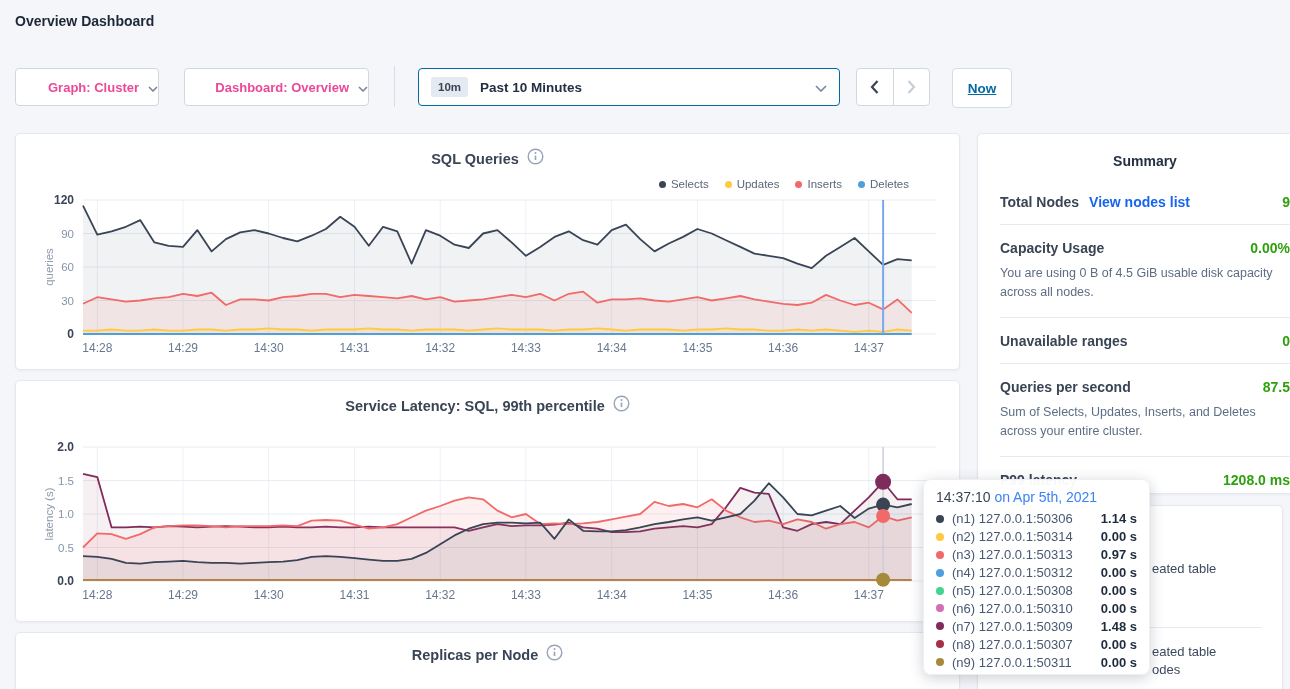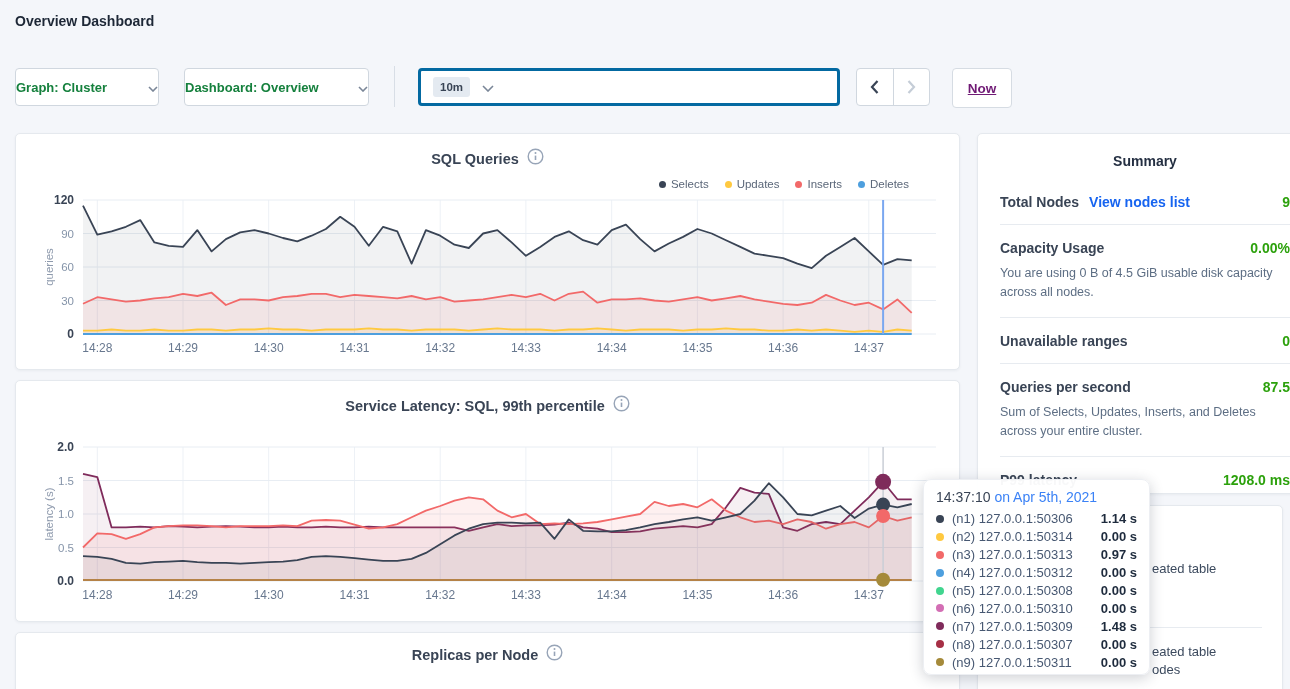--- a/index.html
+++ b/index.html
@@ -4,36 +4,36 @@
 <style>
   html,body{margin:0;padding:0;}
   body{width:1290px;height:689px;overflow:hidden;background:#f4f6fa;
        font-family:"Liberation Sans", sans-serif;color:#394455;}
   #page{position:relative;width:1290px;height:689px;overflow:hidden;}
   .card{position:absolute;background:#fff;border:1px solid #e5e9ee;border-radius:5px;
         box-shadow:0 1px 3px rgba(28,38,56,0.05);box-sizing:border-box;}
   
   .page-title{position:absolute;left:15px;top:13px;font-size:14px;font-weight:600;color:#1d2736;}
   .btn{position:absolute;height:38px;background:#fff;border:1px solid #d0d7df;border-radius:4px;
-       display:flex;align-items:center;justify-content:space-between;box-sizing:border-box;cursor:pointer;
-       font-size:13px;font-weight:700;color:#15803d;gap:9px;}
+       display:flex;align-items:center;justify-content:flex-end;box-sizing:border-box;cursor:pointer;
+       font-size:13px;font-weight:700;color:#ec4899;gap:9px;}
   .vdivider{position:absolute;left:394px;top:66px;width:1px;height:41px;background:#d8dee6;}
   .timebox{position:absolute;left:418px;top:68px;width:422px;height:38px;background:#fff;
-       border:3px solid #0369a1;border-radius:4px;display:flex;align-items:center;box-sizing:border-box;
+       border:1px solid #0369a1;border-radius:4px;display:flex;align-items:center;box-sizing:border-box;
        padding:0 12px;cursor:pointer;}
   .badge{background:#e4eaf1;border-radius:3px;font-size:11.5px;font-weight:700;color:#394455;
        padding:4px 7px;margin-right:12px;}
   .timelabel{font-size:13.5px;font-weight:700;color:#242f42;flex:1;text-align:left;}
   .navgroup{position:absolute;left:856px;top:68px;width:74px;height:38px;border:1px solid #d0d7df;
        border-radius:4px;background:#fff;display:flex;box-sizing:border-box;}
   .navbtn{flex:1;display:flex;align-items:center;justify-content:center;cursor:pointer;}
   .navbtn.first{border-right:1px solid #d0d7df;}
   .nowbtn{position:absolute;left:952px;top:68px;width:58px;height:38px;border:1px solid #d6dce3;
        border-radius:4px;background:#fff;display:flex;align-items:center;justify-content:center;
-       font-size:13.5px;font-weight:700;color:#701a75;cursor:default;text-decoration:underline;}
+       font-size:13.5px;font-weight:700;color:#0369a1;cursor:default;text-decoration:underline;}
   
   .chart-title-row{position:absolute;left:0;right:0;top:14px;display:flex;align-items:center;
        justify-content:center;gap:8px;}
   .chart-title{font-size:14.5px;font-weight:700;color:#394455;}
   .chart-svg{position:absolute;left:0;top:0;}
   .legend{position:absolute;top:44px;right:50px;display:flex;gap:16px;z-index:3;padding-left:25px;}
   .lgi{display:flex;align-items:center;gap:5px;font-size:11.5px;color:#5b6779;cursor:pointer;}
   .lgd{width:7px;height:7px;border-radius:50%;display:inline-block;}
   .ylab{position:absolute;left:26px;width:14px;display:flex;align-items:center;justify-content:center;}
   .ylab span{transform:rotate(-90deg);white-space:nowrap;font-size:11.5px;color:#8e9aad;}
@@ -82,20 +82,21 @@
     <span>Dashboard: Overview</span>
     <span>
       <svg width="10" height="6">
           <polyline points="1,1 5,5 9,1" stroke="#7a8698" stroke-width="1.6" fill="none"></polyline>
         </svg>
     </span>
   </div>
   <div class="vdivider"></div>
   <div class="timebox">
     <span class="badge">10m</span>
+    <span class="timelabel">Past 10 Minutes</span>
     <span>
       <svg width="12" height="7">
           <polyline points="1,1 6,6 11,1" stroke="#7a8698" stroke-width="1.6" fill="none"></polyline>
         </svg>
     </span>
   </div>
   <div class="navgroup">
     <div class="navbtn first">
       <svg width="9" height="14">
           <polyline points="7.5,1 2,7 7.5,13" stroke="#394455" stroke-width="2.2" fill="none"></polyline>

